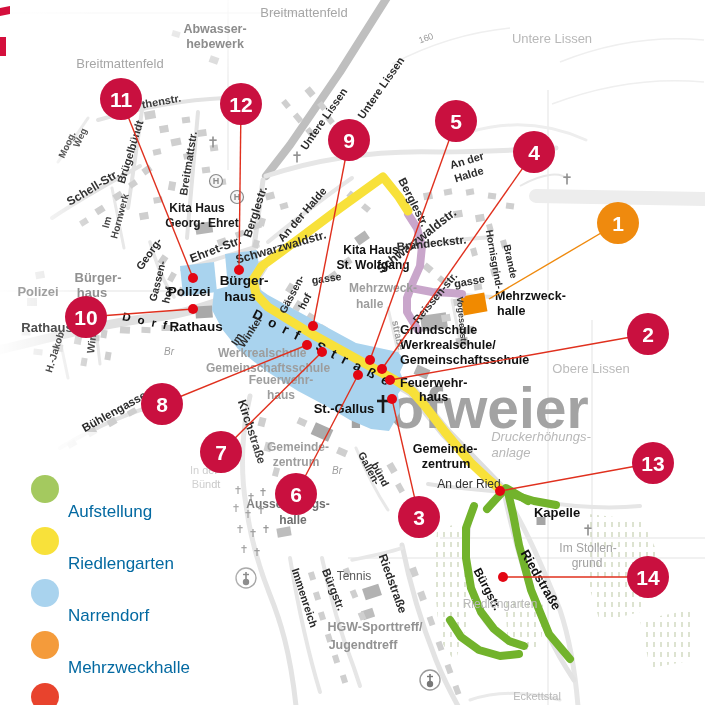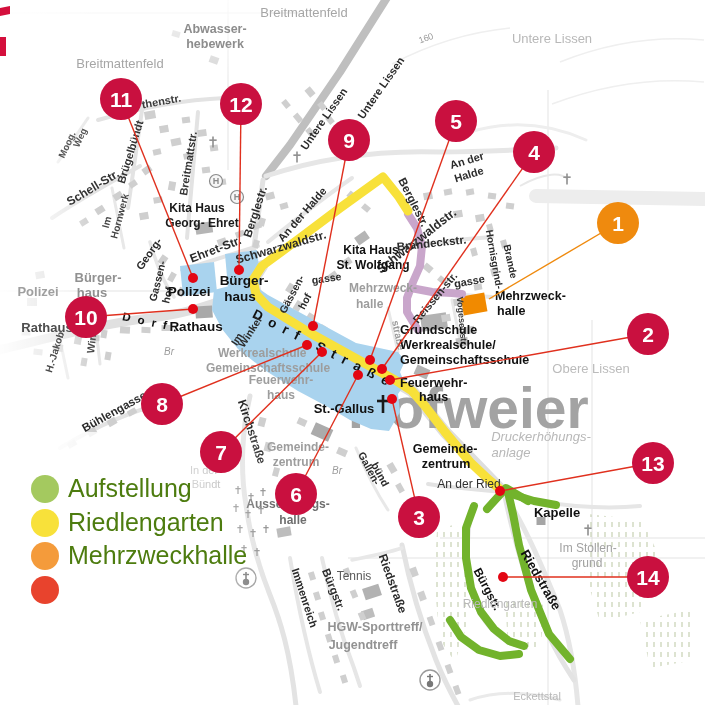--- a/index.html
+++ b/index.html
@@ -3,21 +3,21 @@
 <meta charset="utf-8">
 <style>
   html,body{margin:0;padding:0;background:#fff;}
   body{width:705px;height:705px;position:relative;overflow:hidden;
        font-family:"Liberation Sans", sans-serif;}
   #stage{position:absolute;left:0;top:0;width:705px;height:705px;}
   svg text{font-family:"Liberation Sans", sans-serif;}
   #legend{position:absolute;left:31px;top:474px;}
   .lg-row{display:flex;align-items:flex-start;margin-bottom:4px;}
   .lg-dot{width:28px;height:28px;border-radius:50%;flex:0 0 28px;margin-right:9px;margin-top:1px;}
-  .lg-label{font-size:25px;line-height:1.18;color:#4d7c0f;white-space:nowrap;}
+  .lg-label{font-size:17px;line-height:1.18;color:#0369a1;white-space:nowrap;margin-top:28px;}
   .crop-mark{position:absolute;background:#d40f3c;}
   #crop-mark-1{left:0;top:7px;width:10px;height:8px;transform:skewY(-10deg);}
   #crop-mark-2{left:0;top:37px;width:6px;height:19px;}
 </style>
 </head>
 <body>
 
 <div id="stage">
 <svg id="map" width="705" height="705" viewBox="0 0 705 705">
   <defs>
@@ -498,20 +498,24 @@
 <div id="legend">
       <div class="lg-row">
         <span class="lg-dot" style="background: rgb(164, 201, 95);"></span>
         <span class="lg-label">Aufstellung</span>
       </div>
       <div class="lg-row">
         <span class="lg-dot" style="background: rgb(248, 225, 58);"></span>
         <span class="lg-label">Riedlengarten</span>
       </div>
       <div class="lg-row">
+        <span class="lg-dot" style="background: rgb(169, 211, 238);"></span>
+        <span class="lg-label">Narrendorf</span>
+      </div>
+      <div class="lg-row">
         <span class="lg-dot" style="background: rgb(244, 155, 59);"></span>
         <span class="lg-label">Mehrzweckhalle</span>
       </div>
       <div class="lg-row">
         <span class="lg-dot" style="background: rgb(232, 67, 45);"></span>
       </div>
     </div>
 <div class="crop-mark" id="crop-mark-1"></div>
 <div class="crop-mark" id="crop-mark-2"></div>
 </div>

